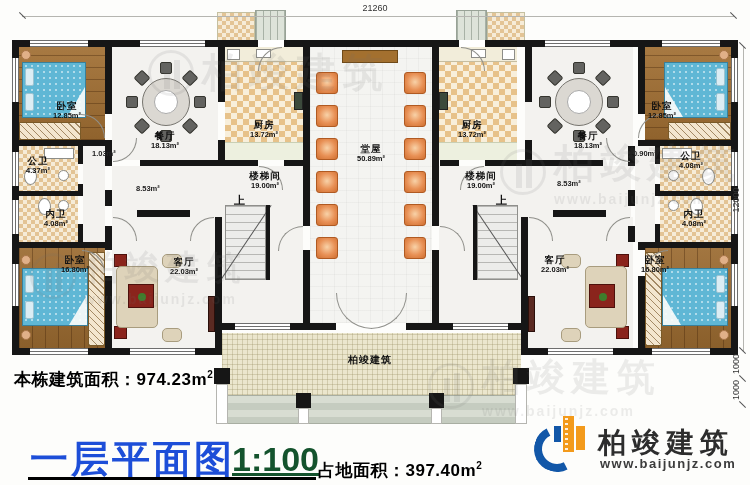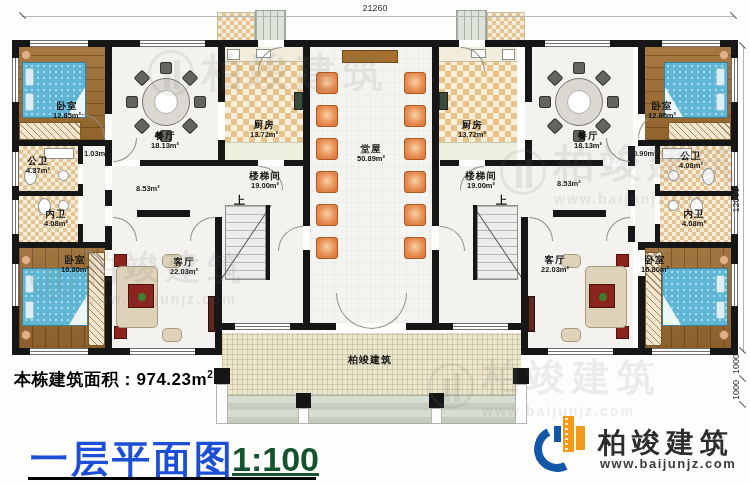--- a/index.html
+++ b/index.html
@@ -399,21 +399,21 @@
     <span class="ar">22.03m²</span>
   </div>
   <div class="rlabel" style="left:625px;top:255px;width:60px;">
     <span class="nm">卧室</span>
     <span class="ar">16.80m²</span>
   </div>
   <div class="rlabel" style="left:330px;top:354px;width:80px;">
     <span class="nm" style="font-size:10px;">柏竣建筑</span>
   </div>
 
-  <div class="slabel" style="left:84px;top:149px;">1.03m²</div>
+  <div class="slabel" style="left:84px;top:149px;padding-left:8px;">1.03m²</div>
   <div class="slabel" style="left:136px;top:184px;">8.53m²</div>
   <div class="slabel" style="left:633px;top:149px;">0.90m²</div>
   <div class="slabel" style="left:557px;top:179px;">8.53m²</div>
   <div class="uplabel" style="left:234px;top:193px;">上</div>
   <div class="uplabel" style="left:496px;top:193px;">上</div>
 
   <div class="dline" style="left:22px;top:16px;width:712px;height:1px;"></div>
   <div class="tick" style="left:18px;top:15px;"></div>
   <div class="tick" style="left:729px;top:15px;"></div>
   <div class="dimh" style="left:340px;top:3px;width:70px;">21260</div>
@@ -453,20 +453,23 @@
       <div class="wm-url">www.baijunjz.com</div>
     </div>
   </div>
 
   <div class="info-line" style="left:14px;top:368px;">
     <span>本栋建筑面积：</span><span>974.23m</span><sup>2</sup>
   </div>
   <div class="ptitle" style="left:30px;top:434px;">一层平面图</div>
   <div class="pscale" style="left:232px;top:440px;">1:100</div>
   <div class="abs" style="left:28px;top:477px;width:288px;height:3px;background:#000;"></div>
+  <div class="info-line" style="left:318px;top:459px;">
+    <span>占地面积：</span><span>397.40m</span><sup>2</sup>
+  </div>
 
   <div class="abs" style="left:534px;top:414px;width:56px;height:62px;">
     <div class="abs" style="left:0;top:12px;width:46px;height:46px;border:8px solid #1257a8;border-radius:50%;border-top-color:transparent;border-right-color:transparent;transform:rotate(18deg);"></div>
     <div class="abs" style="left:20px;top:12px;width:7px;height:16px;background:#1257a8;"></div>
     <div class="abs" style="left:29px;top:2px;width:11px;height:36px;background:#f39a1b;background-image:repeating-linear-gradient(180deg,rgba(255,255,255,.85) 0 2px,transparent 2px 5px);background-size:3px 100%;background-repeat:no-repeat;background-position:2px 2px;"></div>
     <div class="abs" style="left:42px;top:12px;width:9px;height:24px;background:#f39a1b;"></div>
   </div>
   <div class="logo-name" style="left:598px;top:424px;">柏竣建筑</div>
   <div class="logo-url" style="left:600px;top:456px;">www.baijunjz.com</div>
 

